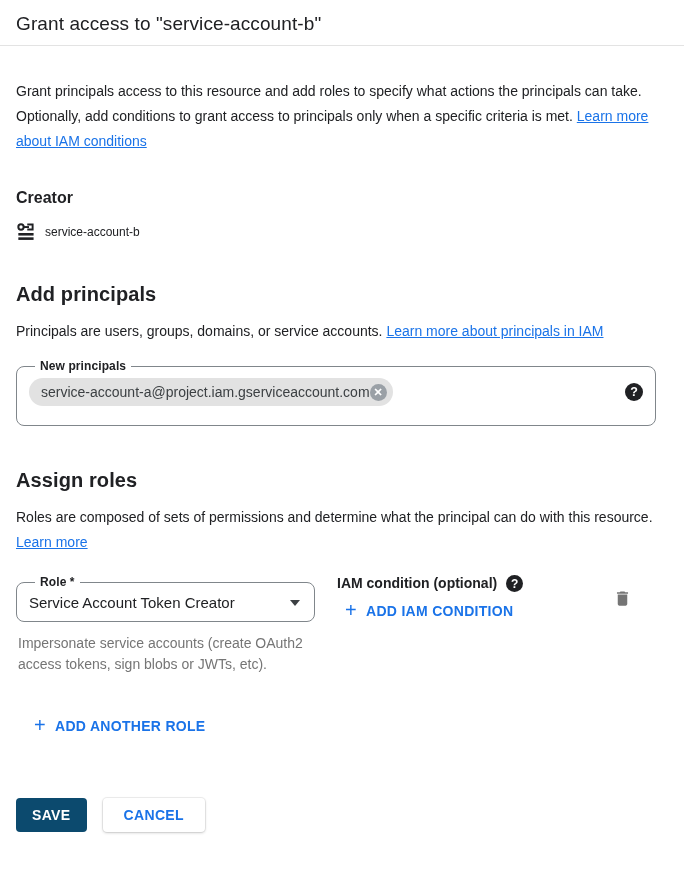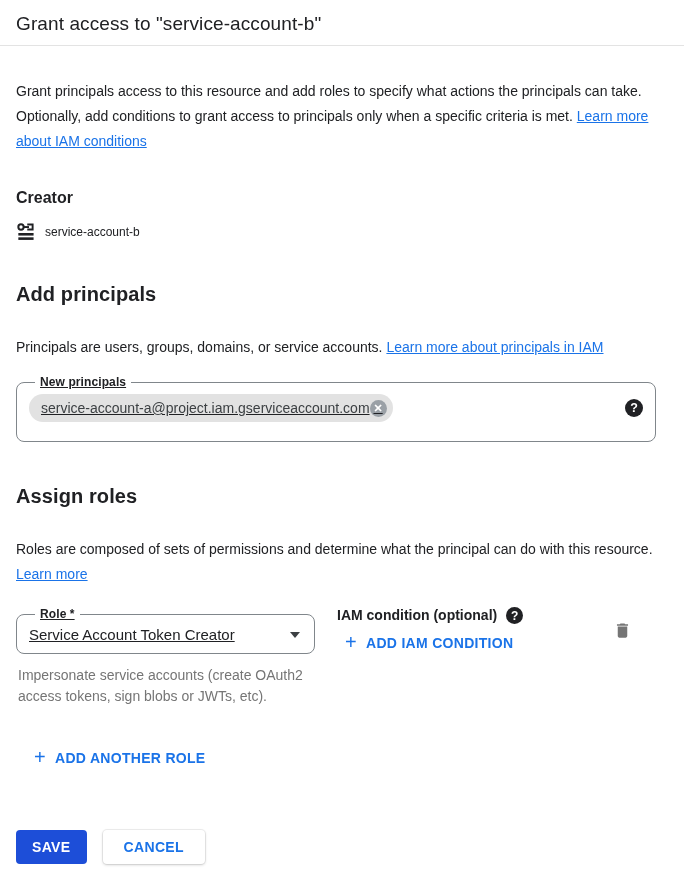--- a/index.html
+++ b/index.html
@@ -24,28 +24,27 @@
   
   .resource-heading { margin-top: 35px; font-size: 16px; font-weight: 700; color: #202124; }
   .resource-row { margin-top: 15px; display: flex; align-items: center; gap: 9px; }
   .resource-name { font-size: 12px; color: #202124; }
   .sa-icon { display: inline-flex; width: 20px; height: 20px; }
 
   
   .section-heading { font-size: 20px; font-weight: 700; color: #202124; letter-spacing: .1px; }
   .add-principals-heading { margin-top: 41px; }
   .assign-roles-heading { margin-top: 43px; }
-  .section-copy { margin-top: 29px; max-width: 652px; }
+  .section-copy { margin-top: 13px; max-width: 652px; }
 
   
   fieldset.outlined {
     border: 1px solid #80868b;
     border-radius: 8px;
     min-inline-size: 0;
-    text-decoration: underline;
   }
   fieldset.outlined legend {
     margin-left: 6px;
     padding: 0 5px;
     font-size: 12px;
     font-weight: 700;
     color: #202124;
     letter-spacing: .1px;
   }
   .principals-field {
@@ -122,21 +121,21 @@
 
   .add-role-btn { margin-top: 36px; margin-left: 10px; }
 
   
   .dialog-footer { display: flex; align-items: center; gap: 16px; padding: 0 16px; margin-top: 57px; }
   .btn {
     font-family: inherit; font-size: 14px; font-weight: 700; letter-spacing: .35px;
     height: 34px; border-radius: 4px; cursor: pointer;
     display: inline-flex; align-items: center; justify-content: center;
   }
-  .btn-primary { background: #1d4ed8; color: #fff; border: none; padding: 9px 16px; }
+  .btn-primary { background: #0c4a6e; color: #fff; border: none; padding: 9px 16px; }
   .btn-secondary {
     background: #fff; color: #1a73e8; border: none; padding: 0 21px;
     box-shadow: 0 0 0 1px rgba(0,0,0,.06), 0 1px 3px rgba(0,0,0,.18);
   }
 </style>
 </head>
 <body>
 
 <div class="dialog">
 

